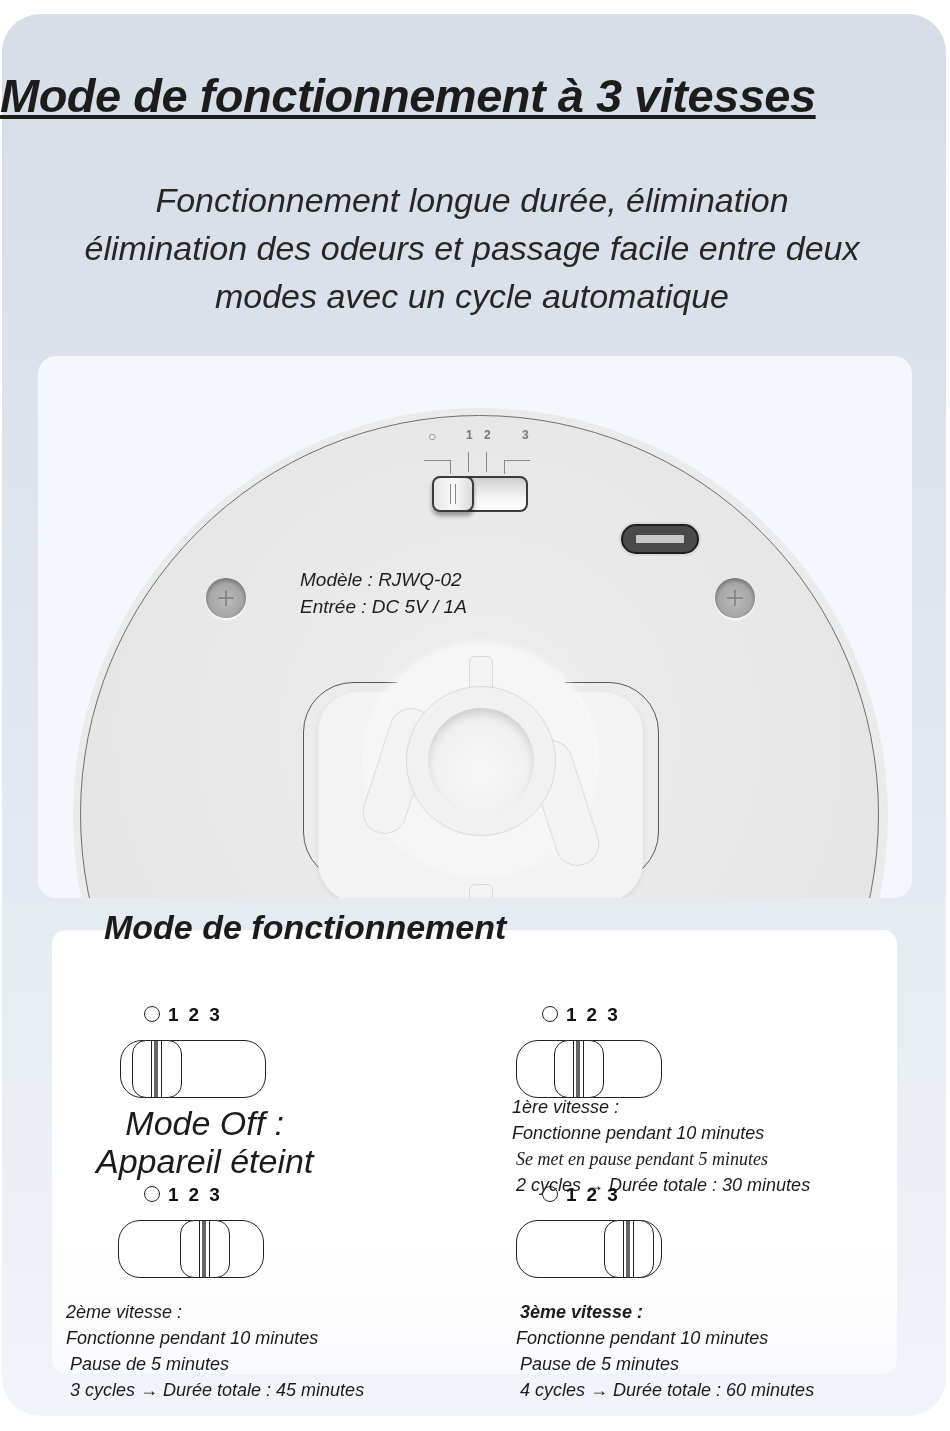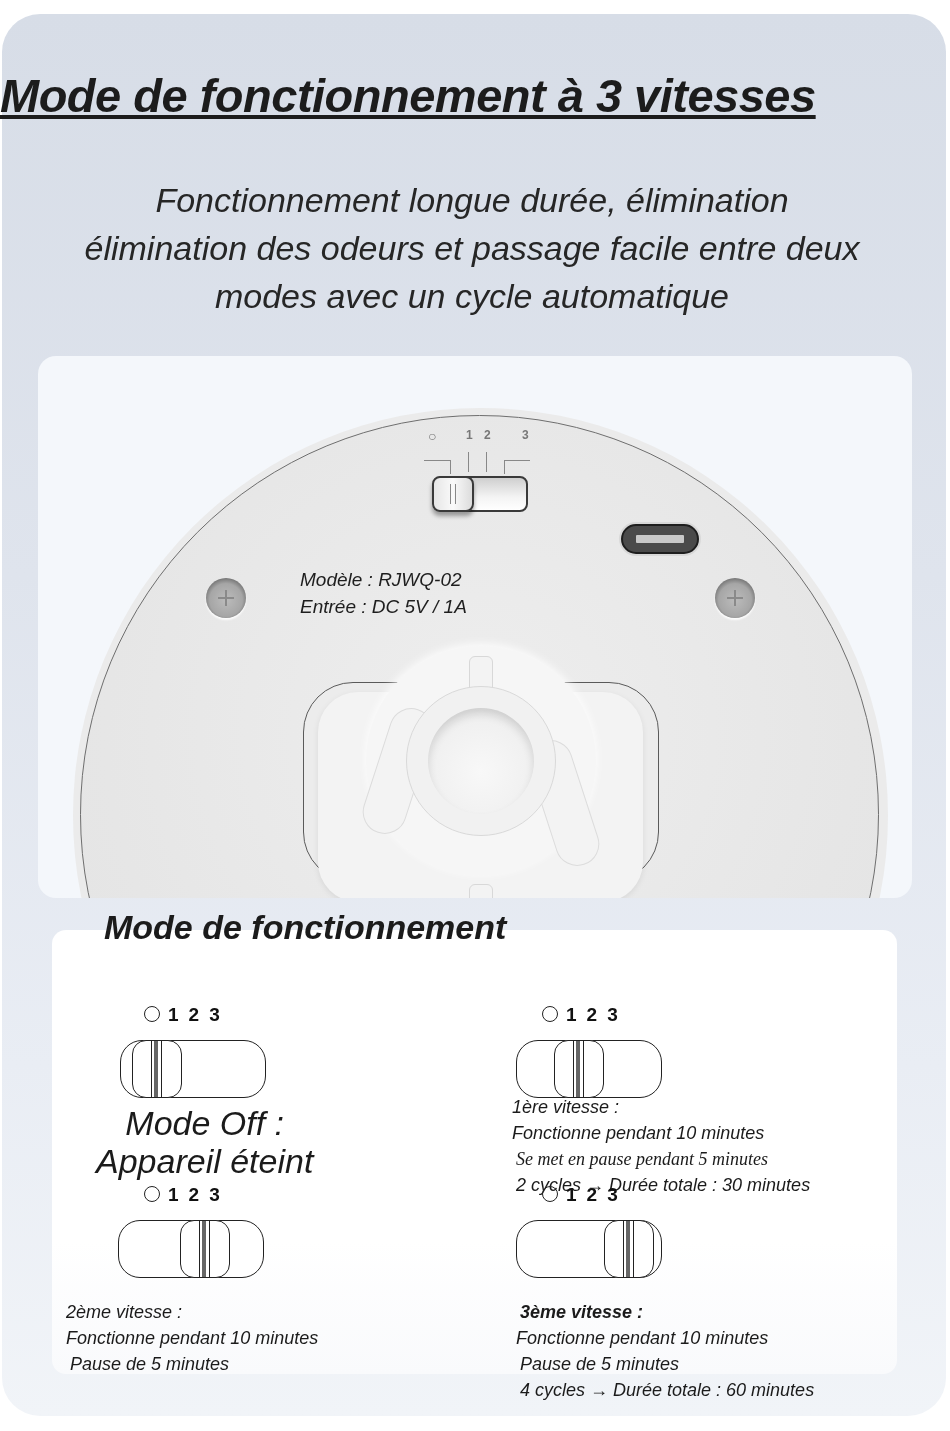--- a/index.html
+++ b/index.html
@@ -211,20 +211,21 @@
   </div>
   <div class="switch-body"></div>
   <div class="switch-knob" style="left:64px;">
       <div class="bar"></div>
     </div>
 </div>
 <div class="mode-text small" style="left:66px; top:1299px;">
   <div>2ème vitesse :</div>
   <div>Fonctionne pendant 10 minutes</div>
   <div style="padding-left:4px;">Pause de 5 minutes</div>
+  <div style="padding-left:4px;">3 cycles → Durée totale : 45 minutes</div>
 </div>
 
 <div class="switch-diagram" style="left:514px; top:1184px;">
   <div class="switch-labels" style="left:28px;">
     <span class="off-circle"></span><span class="num">1</span><span class="num">2</span><span class="num">3</span>
   </div>
   <div class="switch-body"></div>
   <div class="switch-knob" style="left:90px;">
       <div class="bar"></div>
     </div>

